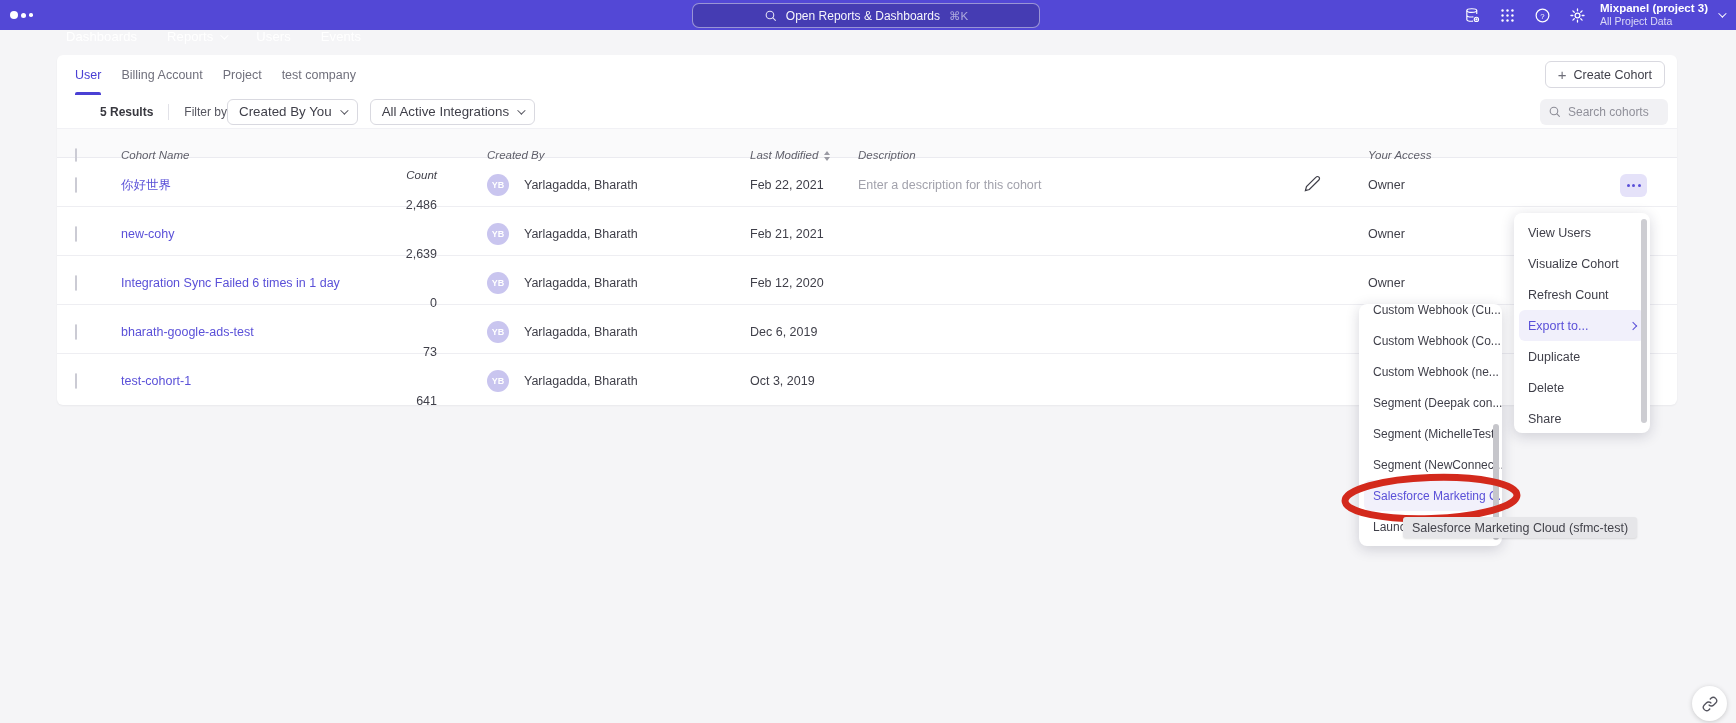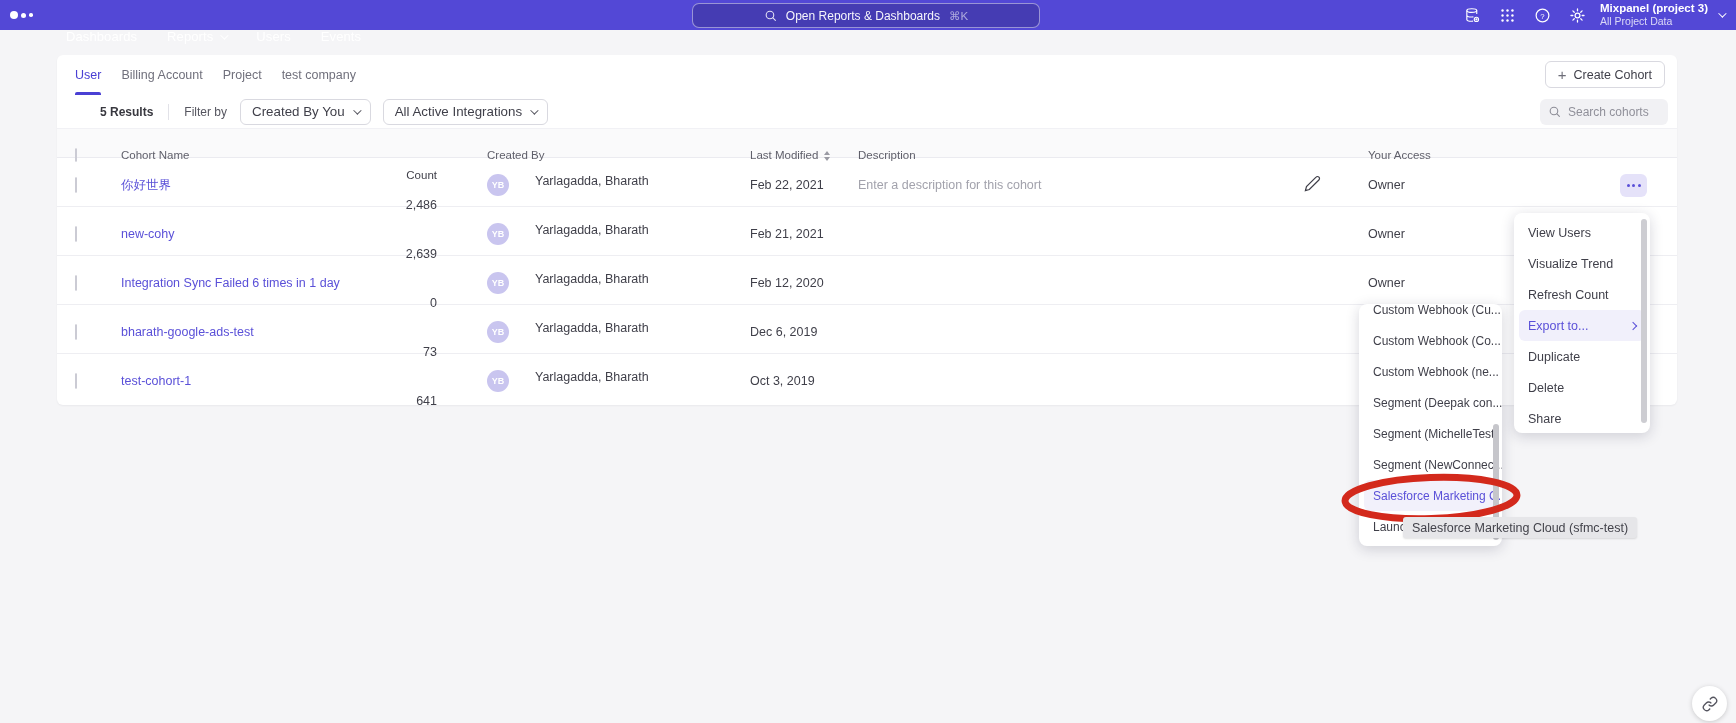--- a/index.html
+++ b/index.html
@@ -48,40 +48,40 @@
   .tab.active::after{ content:""; position:absolute; left:10px; right:10px; bottom:0; height:3px; background:#4a40d4; border-radius:2px 2px 0 0;}
   .create-btn{
     position:absolute; right:12px; top:6px; height:27px; padding:0 12px;
     border:1px solid #d9d9e0; border-radius:6px; background:#fff;
     display:flex; align-items:center; gap:7px; font-size:12.5px; font-weight:500; color:#3f3f49; cursor:pointer;
   }
   .create-btn .plus{ color:#6d6d78; font-size:15px; font-weight:400; margin-top:-1px;}
   .filter-row{ height:33px; display:flex; align-items:center; padding-left:43px; font-size:12px;}
   .results{ font-weight:700; color:#38383f;}
   .vdiv{ width:1px; height:16px; background:#e2e2e8; margin:0 15px;}
-  .filter-by{ color:#55555f; margin-right:13px;text-align:right;}
+  .filter-by{ color:#55555f; text-align:right;}
   .pill{ height:26px; border:1px solid #d9d9e0; border-radius:6px; padding:0 11px; display:flex; align-items:center; gap:8px; color:#3f3f49; font-weight:500; cursor:pointer; background:#fff;}
   .pill + .pill{ margin-left:12px;}
   .pill .chev{ color:#55555f;}
   .frspacer{ flex:1;}
   .cohort-search{ position:relative; margin-right:9px;}
   .cohort-search svg{ position:absolute; left:8px; top:6px; width:13px; height:13px; color:#8c8c96;}
   .cohort-search input{
     width:128px; height:26px; background:#f1f1f4; border:none; border-radius:6px;
     padding:0 8px 0 28px; font-size:12px; font-family:inherit; color:#3f3f49; outline:none;
   }
   .cohort-search input::placeholder{ color:#90909a;}
   
   .grid{ display:grid; grid-template-columns:46px 236px 80px 313px 108px 432px 50px 280px 50px; align-items:center; padding-left:18px;}
-  .thead{ height:30px; background:#fafafb; border-top:1px solid #f1f1f5; border-bottom:1px solid #ebebf0; font-size:11.5px; color:#5f5f6a;}
+  .thead{ height:30px; background:#fafafb; border-top:1px solid #f1f1f5; border-bottom:1px solid #ebebf0; font-size:11.5px; color:#5f5f6a;font-style:italic;}
   .trow{ height:49px; border-bottom:1px solid #eeeef2; font-size:12.5px;}
   .trow:last-child{ border-bottom:none;}
   .cb{ width:15px; height:15px; border:1.5px solid #cbcbd4; border-radius:3.5px; background:#fff; cursor:pointer;}
   .cell-count{ text-align:right; color:#3f3f49;margin-top:40px;}
-  .cell-created{ display:flex; align-items:flex-start; gap:26px; padding-left:50px;}
+  .cell-created{ display:flex; align-items:center; gap:15px; padding-left:50px;}
   .avatar{ width:22px; height:22px; border-radius:50%; background:#c9c5ef; color:#fff; font-size:9px; font-weight:700; display:flex; align-items:center; justify-content:center;}
   .cname{ color:#5a50d8; cursor:pointer;}
   .cdesc{ color:#a2a2ac; cursor:text;}
   .caccess{ padding-left:28px;}
   .sort{ display:inline-flex; flex-direction:column; gap:2px; margin-left:6px; vertical-align:middle; cursor:pointer;}
   .sort i{ width:0; height:0; border-left:3.5px solid transparent; border-right:3.5px solid transparent; display:block;}
   .sort .up{ border-bottom:4px solid #9a9aa3;}
   .sort .dn{ border-top:4px solid #9a9aa3;}
   .pencil{ width:17px; height:17px; color:#3f3f49; cursor:pointer; margin-left:14px;}
   .dots-btn{ width:27px; height:23px; border-radius:6px; background:#e5e2f9; display:flex; align-items:center; justify-content:center; gap:2.5px; cursor:pointer;}
@@ -318,21 +318,21 @@
       <span>Oct 3, 2019</span>
       <span></span>
         <span></span>
       <span class="caccess">Owner</span>
       <span></span>
     </div>
   </main>
 
   <div class="ctx-menu">
     <div class="ctx-item">View Users</div>
-    <div class="ctx-item">Visualize Trend</div>
+    <div class="ctx-item">Visualize Cohort</div>
     <div class="ctx-item">Refresh Count</div>
     <div class="ctx-item hl">
         <span>Export to...</span>
         <i class="chev"></i>
       </div>
     <div class="ctx-item">Duplicate</div>
     <div class="ctx-item">Delete</div>
     <div class="ctx-item">Share</div>
     <div class="ctx-scroll"></div>
   </div>

